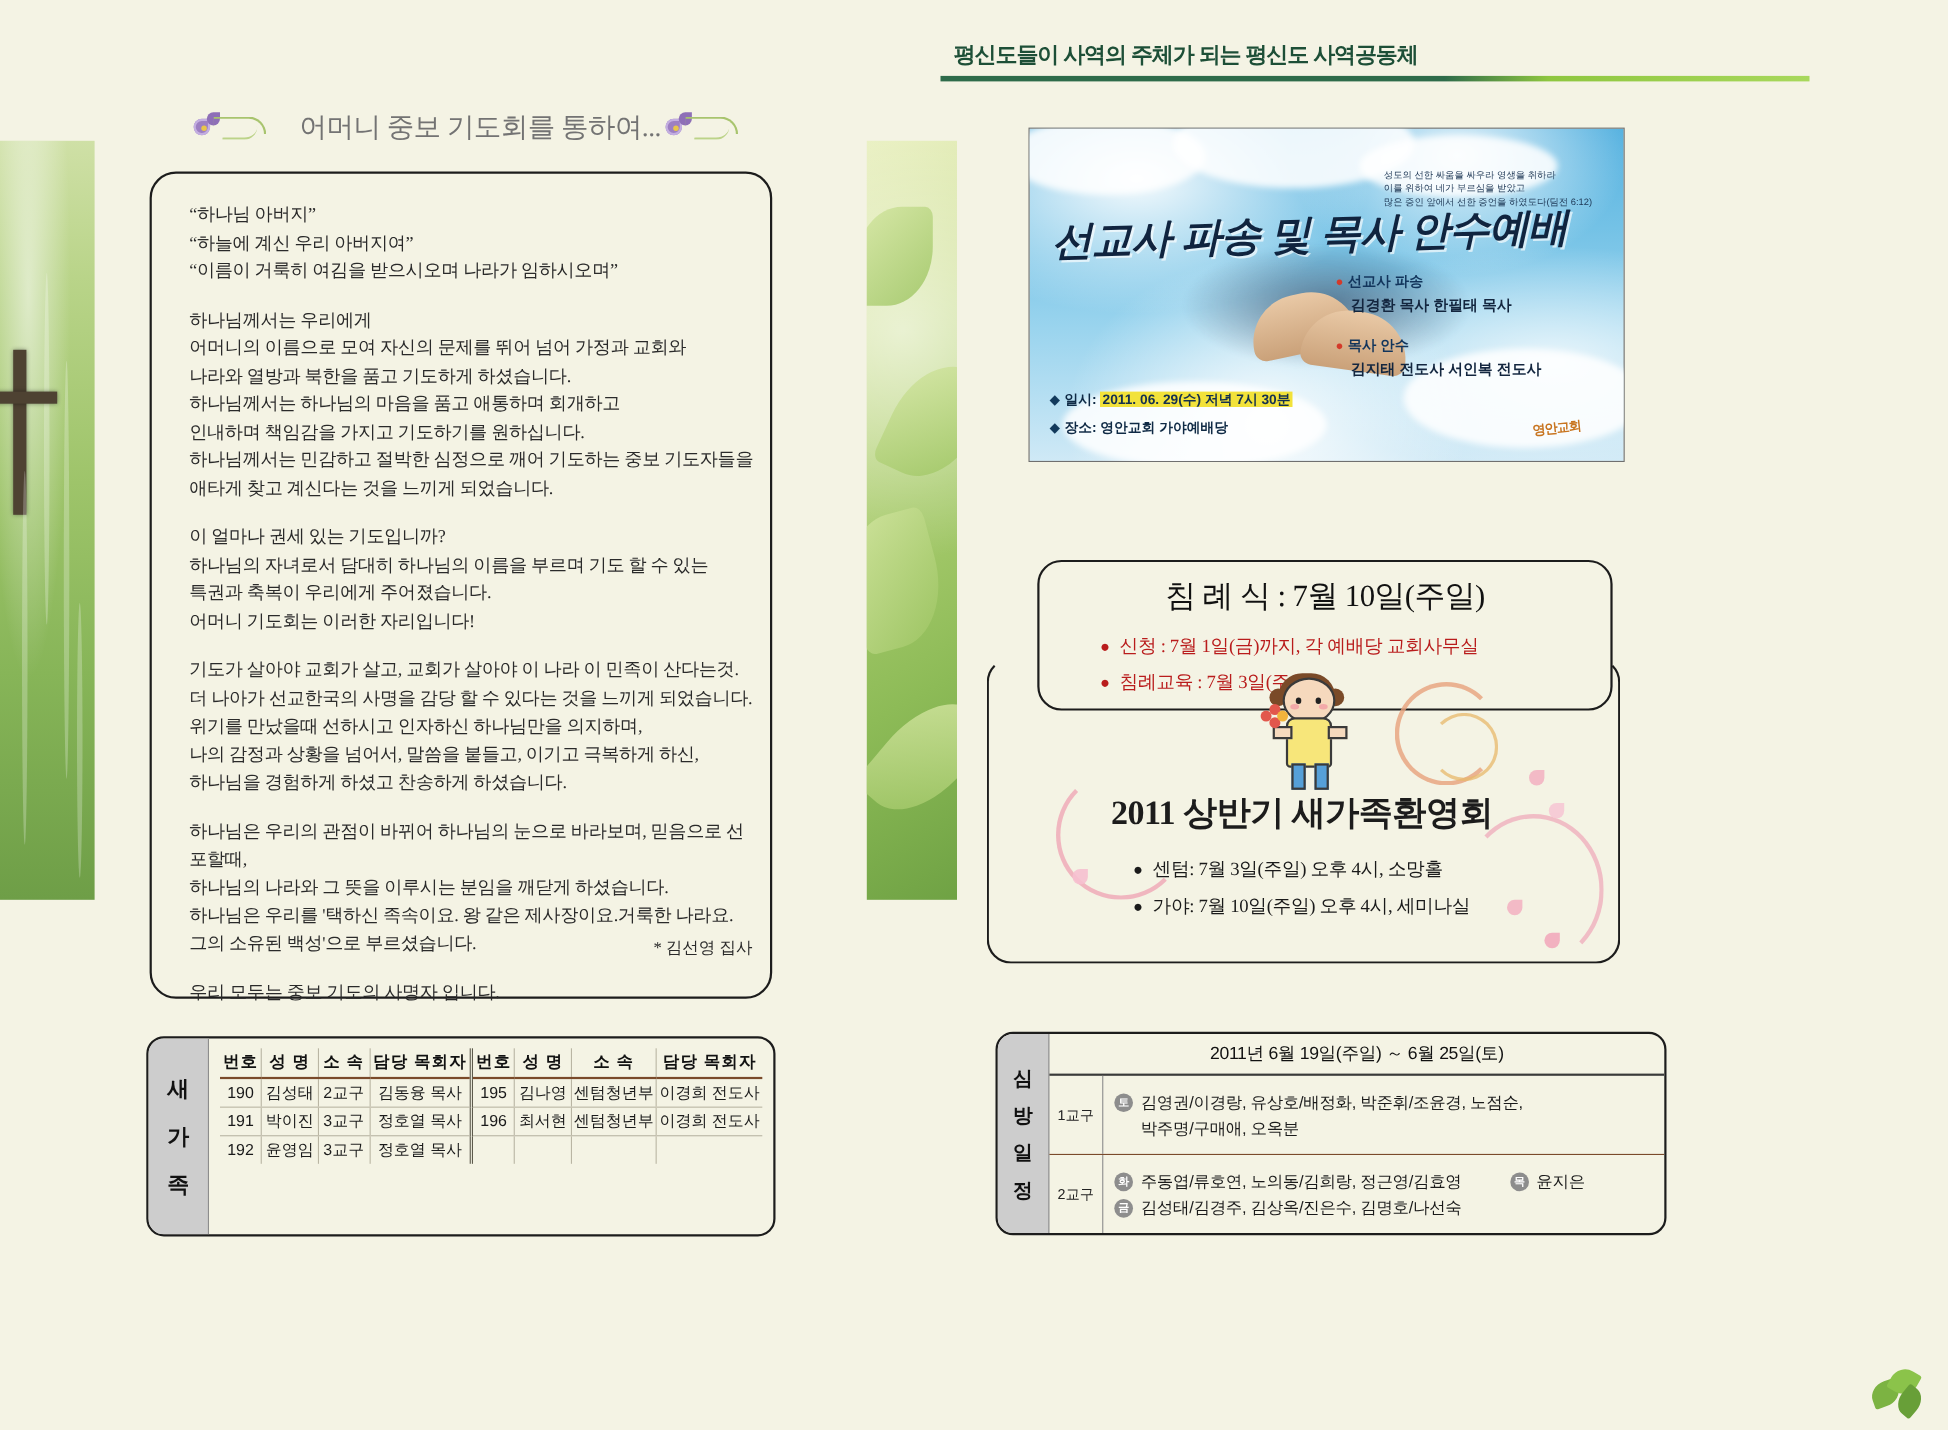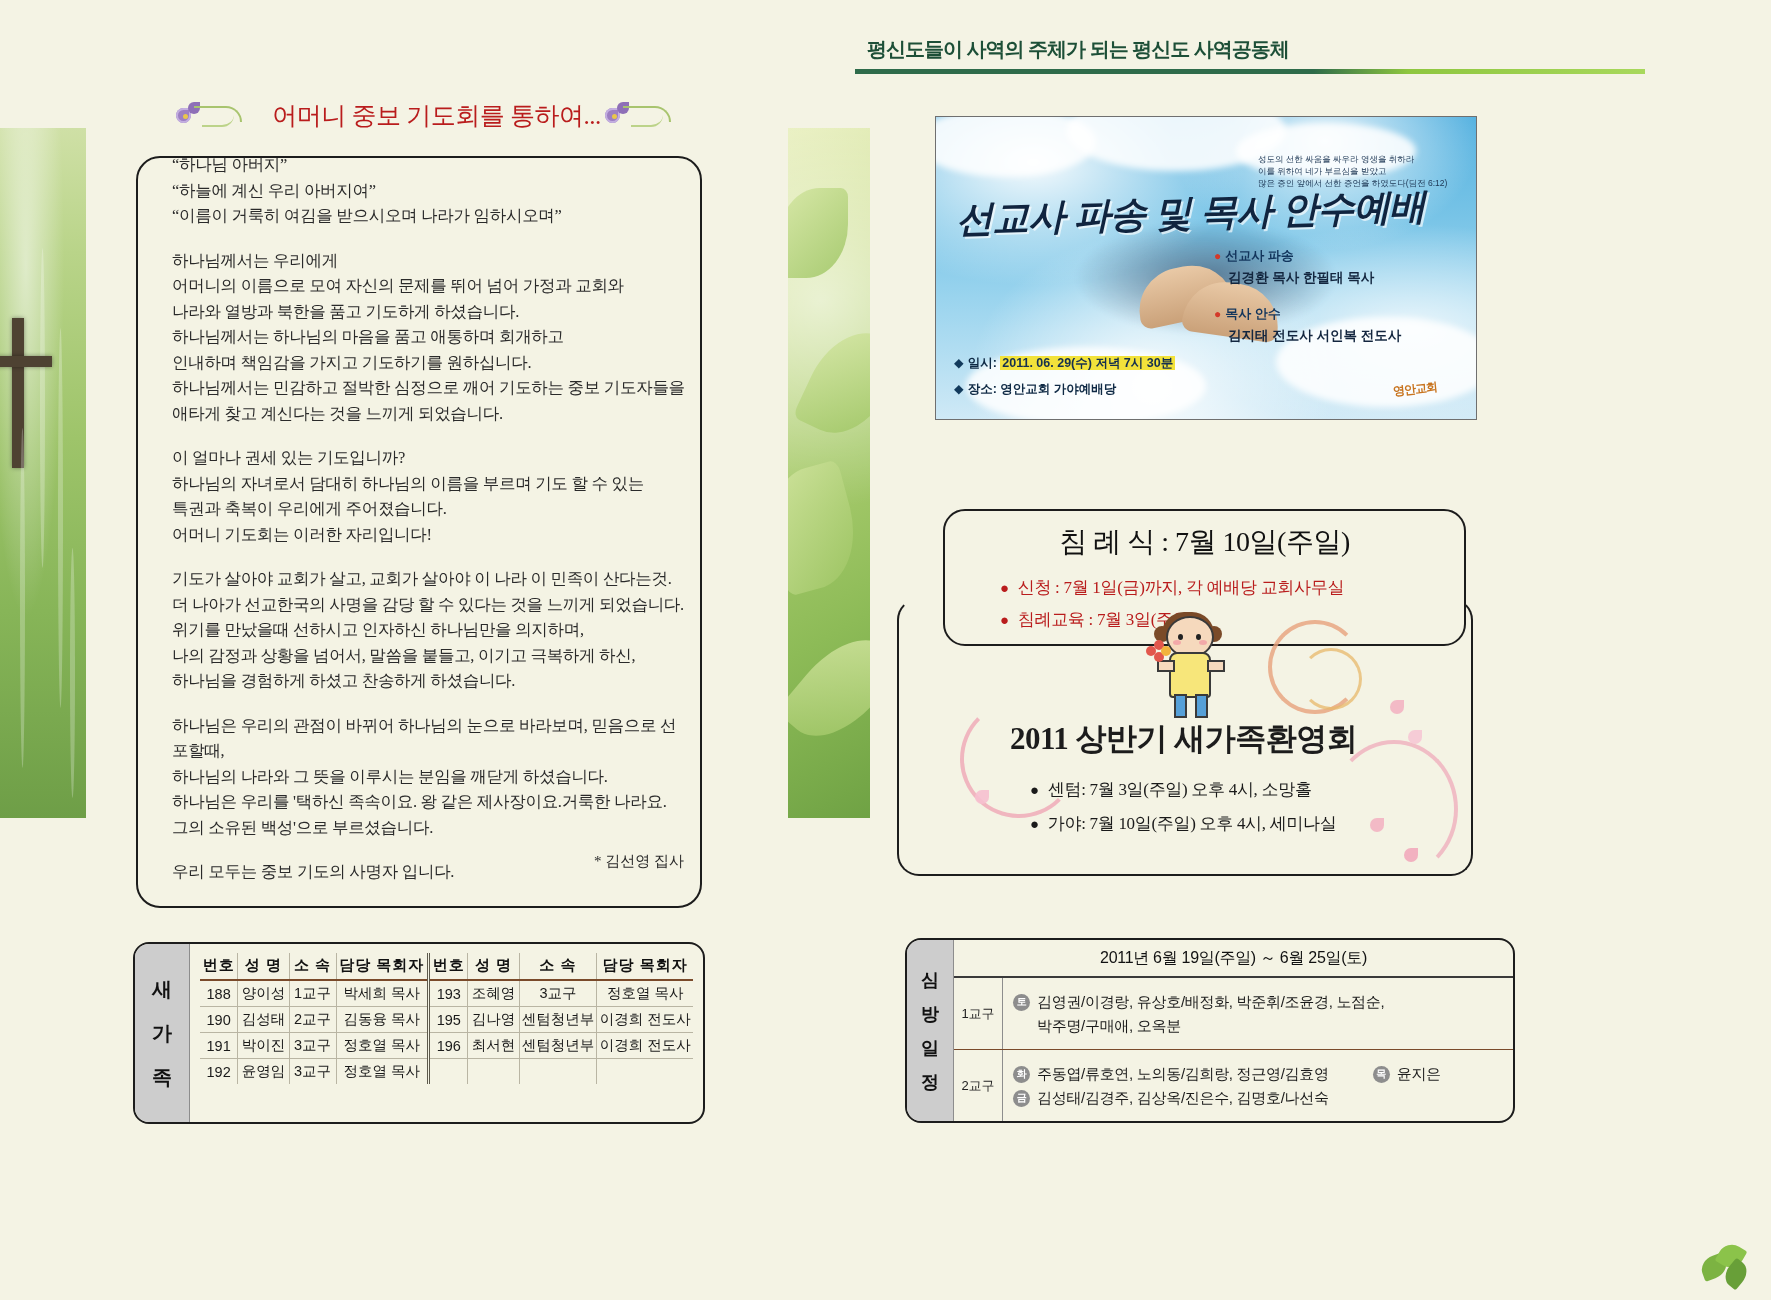--- a/index.html
+++ b/index.html
@@ -56,42 +56,42 @@
   }
   .leafshape{position:absolute;border-radius:60% 10% 60% 10%;
     background:linear-gradient(135deg,#d6e7a4,#9cc461);opacity:.85;}
 
   
   #article-title{
     position:absolute;left:135px;top:92px;width:575px;height:46px;
     display:flex;align-items:center;justify-content:center;
   }
   #article-title .ttext{
-    font-size:25px;letter-spacing:-.5px;color:#b91c1c;white-space:nowrap;margin-left:28px;
+    font-size:25px;letter-spacing:-.5px;color:#737373;white-space:nowrap;margin-left:28px;
   }
   .orn{width:72px;height:34px;position:relative;flex:0 0 auto;}
   .orn .fl{position:absolute;width:15px;height:15px;border-radius:50% 0 50% 50%;
     background:#9d7fc2;box-shadow:0 0 0 2px #c3aee0 inset;}
   .orn .fl2{position:absolute;width:12px;height:12px;border-radius:50% 0 50% 50%;
     background:#8e6fb7;}
   .orn .vine{position:absolute;left:22px;top:8px;width:46px;height:14px;
     border-top:2px solid #a8c46e;border-right:2px solid #a8c46e;border-radius:0 16px 0 0;}
   .orn .vine2{position:absolute;left:30px;top:17px;width:32px;height:10px;
     border-bottom:2px solid #bcd389;border-radius:0 0 14px 0;}
   .orn .dot{position:absolute;width:5px;height:5px;border-radius:50%;background:#e9c64a;}
 
   
   #article-box{
     position:absolute;left:136px;top:156px;width:566px;height:752px;
     border:2px solid #1c1c1c;border-radius:24px;
     background:#f4f3e4;
     box-sizing:border-box;
   }
   #article-body{
-    position:absolute;left:172px;top:152px;width:520px;
+    position:absolute;left:172px;top:182px;width:520px;
     font-size:16.5px;line-height:25.5px;color:#2a2a2a;letter-spacing:-.3px;
   }
   #article-body p{margin:0 0 19px 0;}
   #article-body p:last-child{margin-bottom:0;}
   #article-credit{
     position:absolute;left:172px;top:852px;width:512px;text-align:right;
     font-size:15px;color:#2a2a2a;
   }
 
   
@@ -345,30 +345,20 @@
             <th class="nam vsep">성 명</th>
             <th class="grp vsep">소 속</th>
             <th class="pas vsep">담당 목회자</th>
             <th class="num gap">번호</th>
             <th class="nam vsep">성 명</th>
             <th class="grp vsep">소 속</th>
             <th class="pas vsep">담당 목회자</th>
           </tr>
         </thead>
         <tbody>
-          <tr>
-            <td>188</td>
-            <td class="vsep">양이성</td>
-            <td class="vsep">1교구</td>
-            <td class="vsep">박세희 목사</td>
-            <td class="gap">193</td>
-            <td class="vsep">조혜영</td>
-            <td class="vsep">3교구</td>
-            <td class="vsep">정호열 목사</td>
-          </tr>
           <tr>
             <td>190</td>
             <td class="vsep">김성태</td>
             <td class="vsep">2교구</td>
             <td class="vsep">김동융 목사</td>
             <td class="gap">195</td>
             <td class="vsep">김나영</td>
             <td class="vsep">센텀청년부</td>
             <td class="vsep">이경희 전도사</td>
           </tr>

